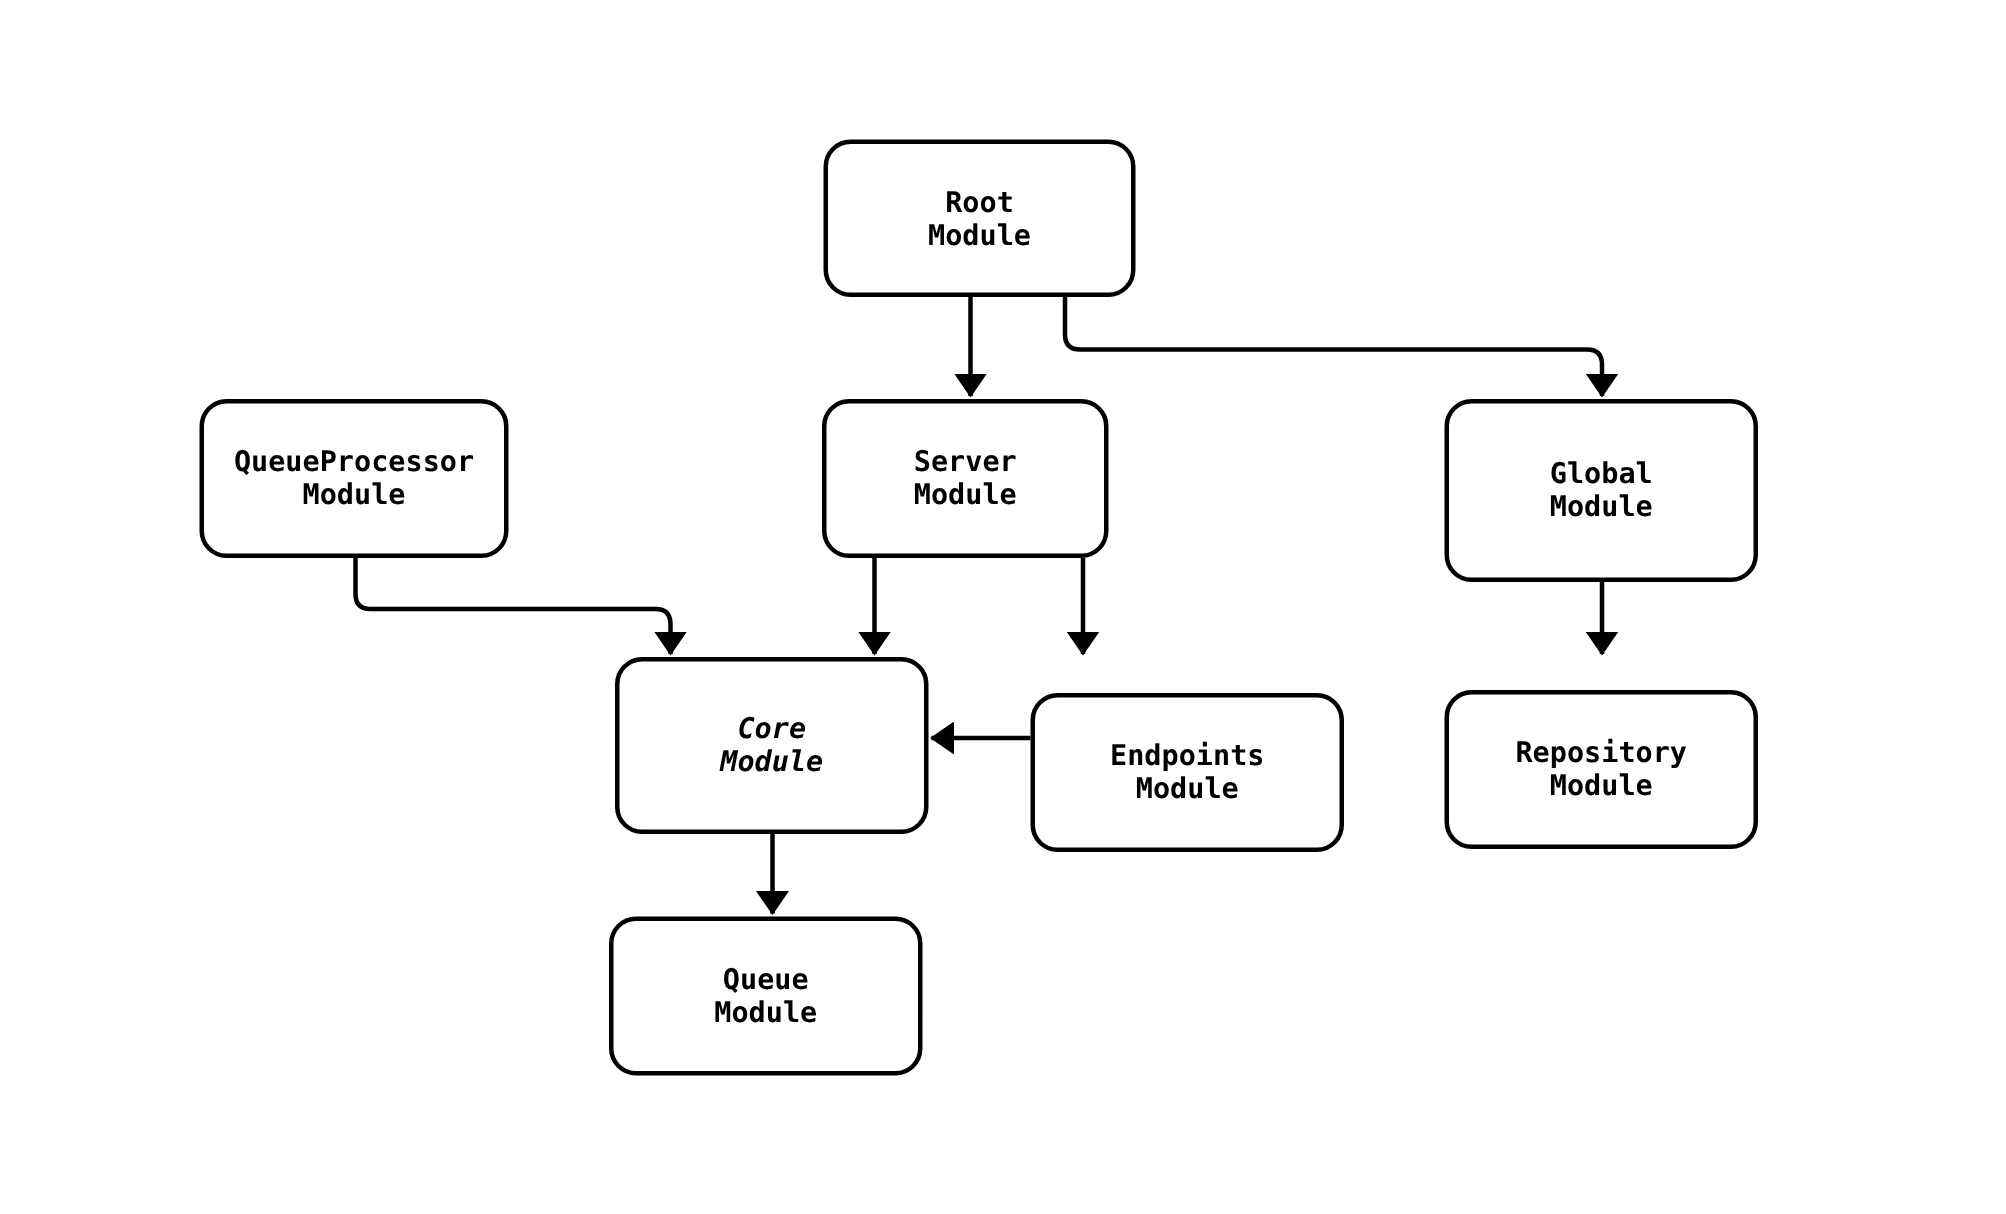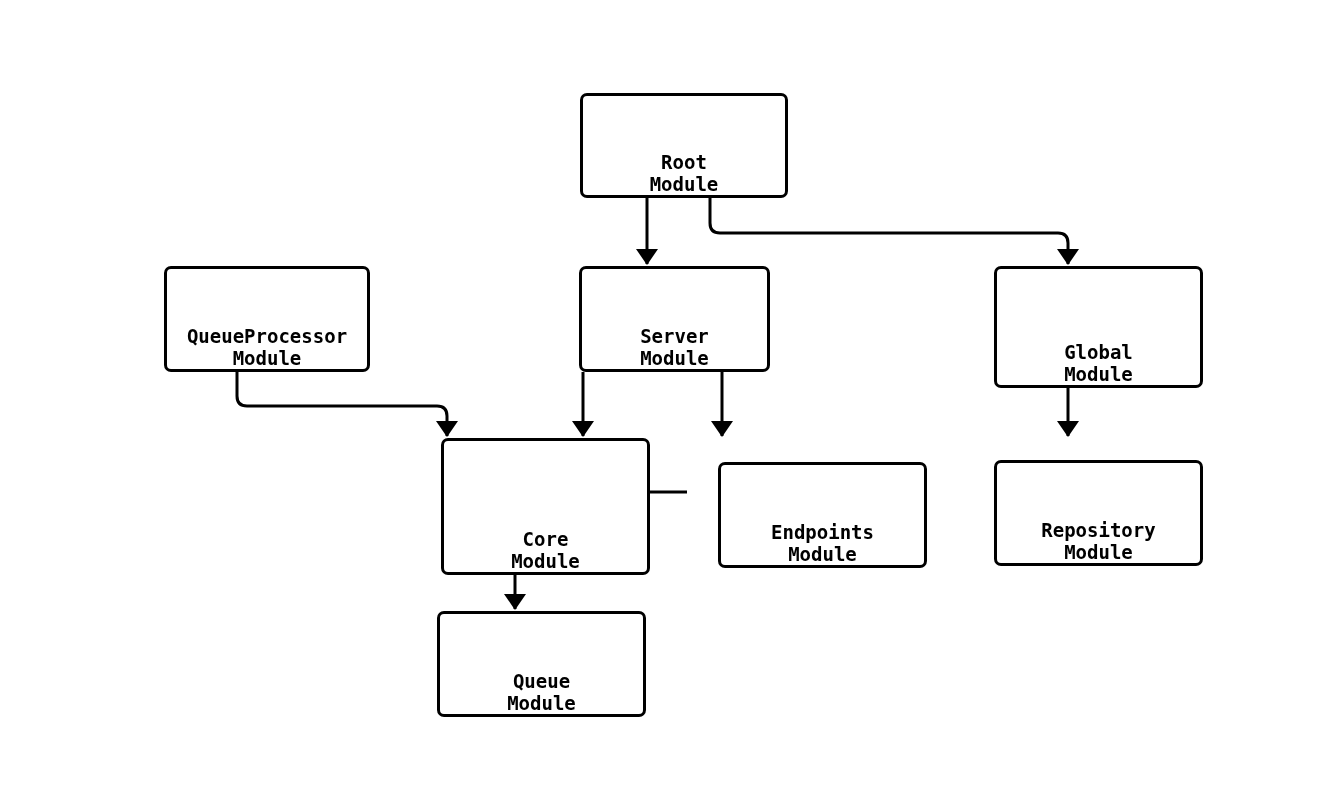--- a/index.html
+++ b/index.html
@@ -25,26 +25,25 @@
   }
   .edges-layer path.edge {
     fill: none;
     stroke: var(--stroke, #000000);
     stroke-width: 3;
   }
   .node {
     position: absolute;
     box-sizing: border-box;
     border: 3px solid var(--stroke, #000000);
-    border-radius: 7px;
+    border-radius: 18px;
     background: var(--node-fill, #ffffff);
     display: flex;
-    align-items: flex-end;
+    align-items: center;
     justify-content: center;
-    margin-left: 31px;
   }
   .node-label {
     white-space: pre-line;
     text-align: center;
     font-weight: bold;
     font-size: 19px;
     line-height: 22px;
     color: var(--text, #000000);
   }
 </style>
@@ -79,21 +78,21 @@
 Module</span>
       </div>
       <div class="node" style="left: 548px; top: 266px; width: 191px; height: 106px;">
         <span class="node-label">Server
 Module</span>
       </div>
       <div class="node" style="left: 963px; top: 266px; width: 209px; height: 122px;">
         <span class="node-label">Global
 Module</span>
       </div>
-      <div class="node" style="left: 410px; top: 438px; width: 209px; height: 137px;">
+      <div class="node" style="left: 410px; top: 438px; width: 209px; height: 118px; font-style: italic;">
         <span class="node-label">Core
 Module</span>
       </div>
       <div class="node" style="left: 687px; top: 462px; width: 209px; height: 106px;">
         <span class="node-label">Endpoints
 Module</span>
       </div>
       <div class="node" style="left: 963px; top: 460px; width: 209px; height: 106px;">
         <span class="node-label">Repository
 Module</span>

